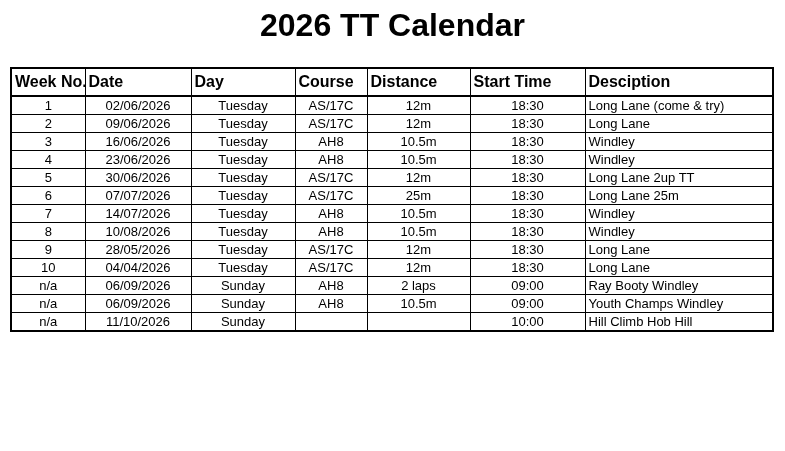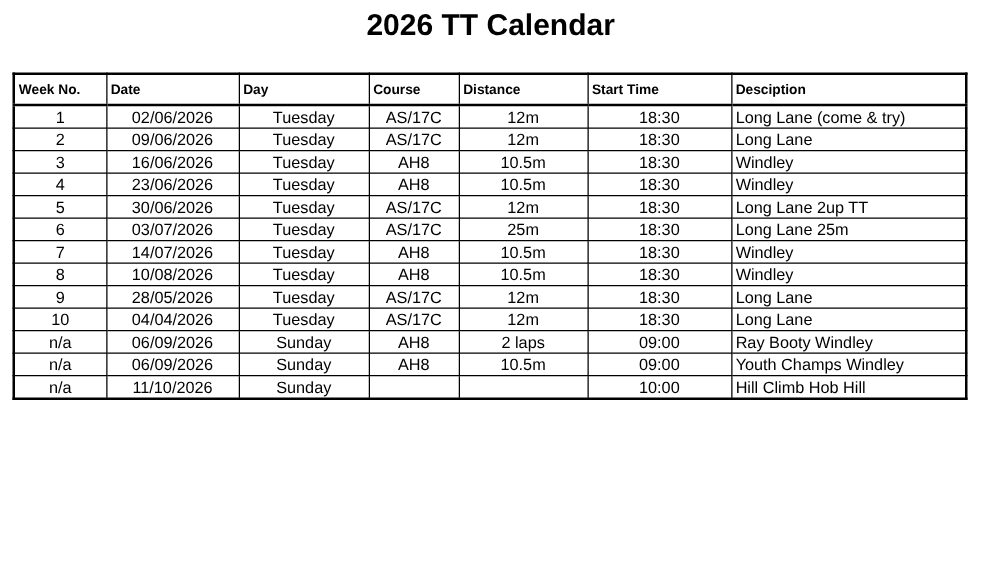--- a/index.html
+++ b/index.html
@@ -8,38 +8,38 @@
     padding: 0;
     width: 785px;
     height: 451px;
     background: #ffffff;
     color: #000000;
     font-family: "Liberation Sans", sans-serif;
     overflow: hidden;
   }
   .page-title {
     text-align: center;
-    font-size: 24px;
+    font-size: 32px;
     font-weight: bold;
     margin: 0;
     padding-top: 7px;
     letter-spacing: 0px;
   }
   table.calendar {
     border-collapse: collapse;
     table-layout: fixed;
     width: 762px;
     margin-left: 10px;
     margin-top: 23px;
     border: 2px solid #000000;
   }
   table.calendar th {
     border: 1px solid #000000;
     border-bottom: 2px solid #000000;
-    font-size: 11px;
+    font-size: 16px;
     font-weight: bold;
     text-align: left;
     padding: 4px 2px 4px 3px;
     height: 25px;
     white-space: nowrap;
     overflow: hidden;
   }
   table.calendar td {
     border: 1px solid #000000;
     font-size: 13px;
@@ -132,21 +132,21 @@
         <td>5</td>
         <td>30/06/2026</td>
         <td>Tuesday</td>
         <td>AS/17C</td>
         <td>12m</td>
         <td>18:30</td>
         <td>Long Lane 2up TT</td>
       </tr>
       <tr>
         <td>6</td>
-        <td>03/07/2026</td>
+        <td>07/07/2026</td>
         <td>Tuesday</td>
         <td>AS/17C</td>
         <td>25m</td>
         <td>18:30</td>
         <td>Long Lane 25m</td>
       </tr>
       <tr>
         <td>7</td>
         <td>14/07/2026</td>
         <td>Tuesday</td>

